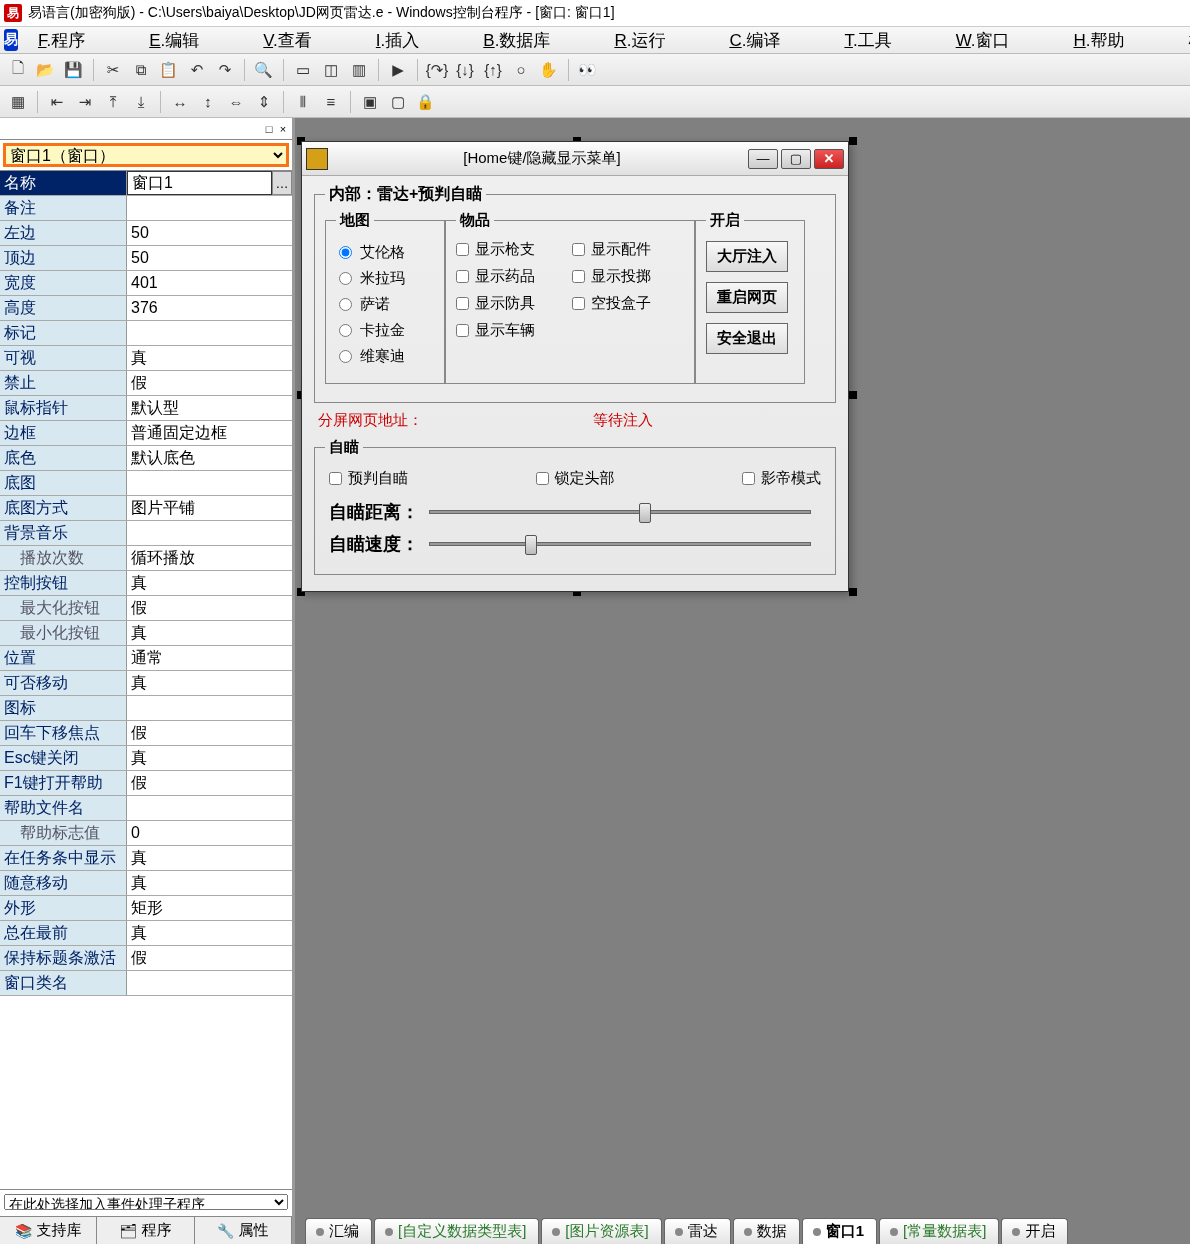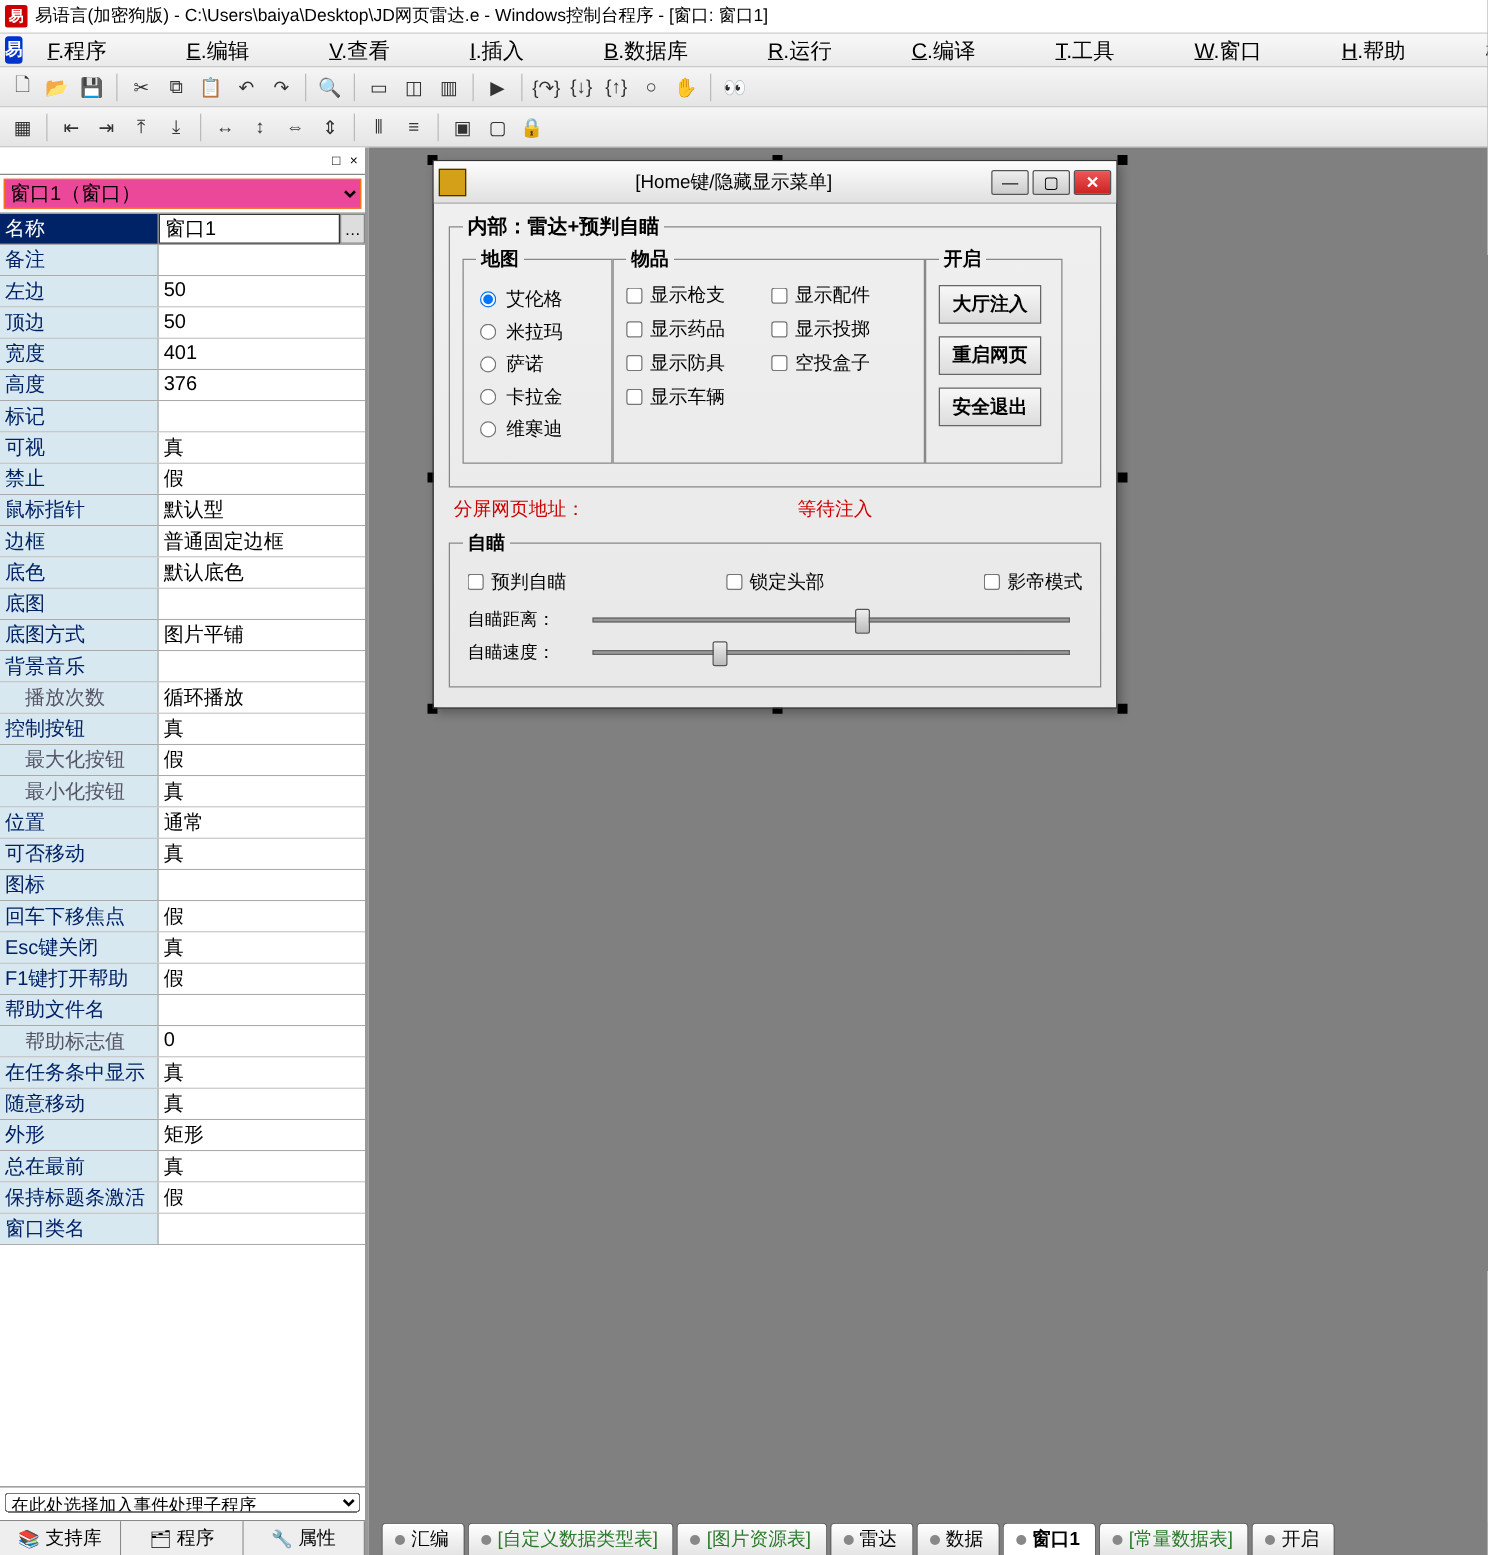--- a/index.html
+++ b/index.html
@@ -21,38 +21,38 @@
 .toolbar .sep { width:1px; height:22px; background:#bbb; margin:0 5px; }
 
 
 .main-area { display:flex; height: calc(100% - 26px - 28px - 32px - 32px); }
 
 
 .prop-panel { width: 295px; border-right: 3px solid #999; display:flex; flex-direction:column; background:#fff; }
 .prop-panel .panel-hdr { height:22px; display:flex; align-items:center; justify-content:flex-end; border-bottom:1px solid #888; padding-right:2px; }
 .panel-hdr span { font-size:11px; width:14px; text-align:center; cursor:pointer; }
 .prop-combo { height:30px; padding:3px; }
-.prop-combo select { width:100%; height:24px; font-size:16px; background:#ec4899; border:1px solid #f97316; }
+.prop-combo select { width:100%; height:24px; font-size:16px; background:#fef9c3; border:3px solid #f97316; }
 .prop-grid { flex:1; overflow-y:auto; border-top:1px solid #888; }
 .prop-row { display:flex; height:25px; border-bottom:1px solid #aaa; }
 .prop-row .pname { width:127px; background:#d8e8f0; border-right:1px solid #999; padding:2px 4px; color:#002266; font-size:16px; display:flex;align-items:center; }
 .prop-row .pname.indent { padding-left: 20px; color:#556; }
 .prop-row .pname.sel { background:#002266; color:#fff; }
 .prop-row .pval { flex:1; padding:2px 4px; font-size:16px; display:flex;align-items:center; background:#fff; }
 .prop-row .pval.editing { background:#fff; border:1px solid #333; }
 .prop-row .more-btn { width:20px; background:#ddd; border:1px solid #888; display:flex;align-items:center;justify-content:center; }
 .prop-footer { padding:4px; border-top:1px solid #888; }
 .prop-footer select { width:100%; height:16px; font-size:14px; }
 .prop-tabs { height:28px; display:flex; border-top:1px solid #888; }
 .prop-tabs .ptab { flex:1; display:flex; align-items:center; justify-content:center; border-right:1px solid #888; background:#eee; font-size:15px; cursor:pointer; }
 .prop-tabs .ptab span.ico { margin-right:4px; font-size:14px; }
 
 
 .design-surface { flex:1; background:#808080; position:relative; overflow:hidden; }
-.form-wrapper { position:absolute; left:6px; top:10px;margin-left:45px; }
+.form-wrapper { position:absolute; left:6px; top:23px; }
 .sel-handle { position:absolute; width:8px; height:8px; background:#000; }
 .preview-form { position:relative; background: linear-gradient(#f0f0f0,#e8e8e8); border:1px solid #333; box-shadow: 3px 3px 8px rgba(0,0,0,0.3); }
 .pf-title { height:34px; background: linear-gradient(#fdfdfd,#e0e0e0); border-bottom:1px solid #aaa; display:flex; align-items:center; padding:0 4px; }
 .pf-title .pf-icon { width:22px; height:22px; background:#d4a017; border:1px solid #333; margin-right:8px; }
 .pf-title .pf-caption { flex:1; text-align:center; font-size:15px; }
 .pf-title .win-btns { display:flex; gap:3px; }
 .pf-title .wbtn { width:30px; height:20px; border:1px solid #555; background: linear-gradient(#eee,#ccc); display:flex;align-items:center;justify-content:center;font-size:13px; border-radius:2px; }
 .pf-title .wbtn.close { background:linear-gradient(#ee5555,#cc2222); color:#fff; font-weight:bold; }
 .pf-body { padding:8px 12px; font-size:15px; }
 
@@ -68,21 +68,21 @@
 .radio-opt { display:flex; align-items:center; margin:7px 3px; font-size:15px; }
 .radio-opt input { margin-right:8px; }
 .check-grid { display:grid; grid-template-columns:1fr 1fr; gap:8px 4px; padding-top:4px;}
 .chk { display:flex; align-items:center; font-size:15px; }
 .chk input { margin-right:6px; }
 .btn3d { padding:5px 10px; background:linear-gradient(#f8f8f8,#dcdcdc); border:1px solid #666; font-size:15px; margin:5px 0; cursor:pointer; font-weight:bold; }
 .red-line { color:#cc0000; font-weight:normal; margin:8px 4px; display:flex; }
 .red-line .rl-b { margin-left:170px; }
 .aimfs .chk-row { display:flex; justify-content:space-between; margin:6px 4px 12px; }
 .slider-row { display:flex; align-items:center; margin:8px 4px; }
-.slider-row .slabel { font-weight:normal; width:90px; font-size:14px; }
+.slider-row .slabel { font-weight:bold; width:90px; font-size:18px; }
 .slider-track { flex:1; height:4px; background:#999; position:relative; margin:0 10px; border:1px solid #666; }
 .slider-thumb { position:absolute; top:-8px; width:12px; height:20px; background:linear-gradient(#eee,#bbb); border:1px solid #555; border-radius:2px; }
 
 
 .bottom-tabs { position:absolute; left:0; right:0; bottom:0; height:26px; display:flex; align-items:flex-end; padding-left:10px; background:#808080; }
 .bottom-tabs .btab { padding:3px 12px 3px 10px; background:linear-gradient(#fff,#e4e4e4); border:1px solid #666; border-bottom:none; margin-right:2px; border-radius:4px 4px 0 0; font-size:15px; cursor:pointer; display:flex;align-items:center; }
 .bottom-tabs .btab.active { background:#fff; font-weight:bold; }
 .bottom-tabs .btab .dot { width:8px;height:8px;background:#888;border-radius:50%;margin-right:5px; }
 .bottom-tabs .btab.green { color:#2a7a2a; }
 </style>

